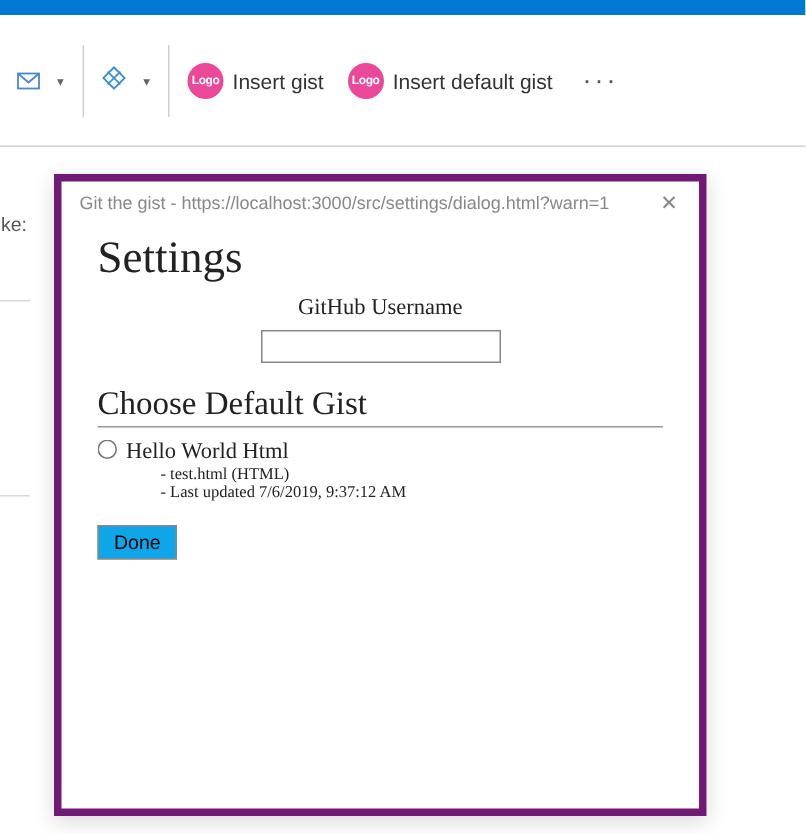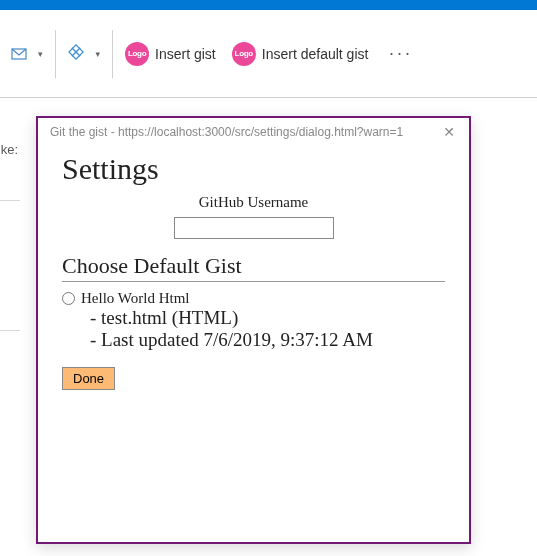--- a/index.html
+++ b/index.html
@@ -99,21 +99,21 @@
     height:1px;
     background:#d8d8d8;
   }
   .dialog {
     position: absolute;
     left: 36px;
     top: 116px;
     width: 435px;
     height: 428px;
     background: #fff;
-    border: 2px solid #701a75;
+    border: 5px solid #701a75;
     box-shadow: 0 4px 14px rgba(0,0,0,0.15);
   }
   .dlg-title {
     display: flex;
     align-items: center;
     padding: 6px 10px 4px 12px;
     font-size: 12px;
     color: #888;
   }
   .dlg-title span { flex: 1; overflow:hidden; white-space:nowrap; text-overflow:ellipsis;}
@@ -159,35 +159,35 @@
     border: none;
     border-top: 1px solid #999;
     margin: 2px 0 8px 0;
   }
   .gist {
     margin: 6px 0 10px 0;
     font-size: 15px;
   }
   .gist-head {
     display: flex;
-    align-items: center;
+    align-items: flex-start;
     gap: 4px;
   }
   .gist-head input[type=radio] {
     margin: 0 2px 0 0;
   }
   .gist-sub {
-    margin-left: 28px;
-    font-size: 19px;
+    margin-left: 42px;
+    font-size: 11px;
   }
   .done-btn {
     font-family: Arial, sans-serif;
     font-size: 13px;
     padding: 3px 10px;
-    background: #fdba74;
+    background: #0ea5e9;
     border: 1px solid #888;
     cursor: pointer;
     margin-top: 6px;
   }
 </style>
 </head>
 <body>
 
 <div class="blue-bar"></div>
 

